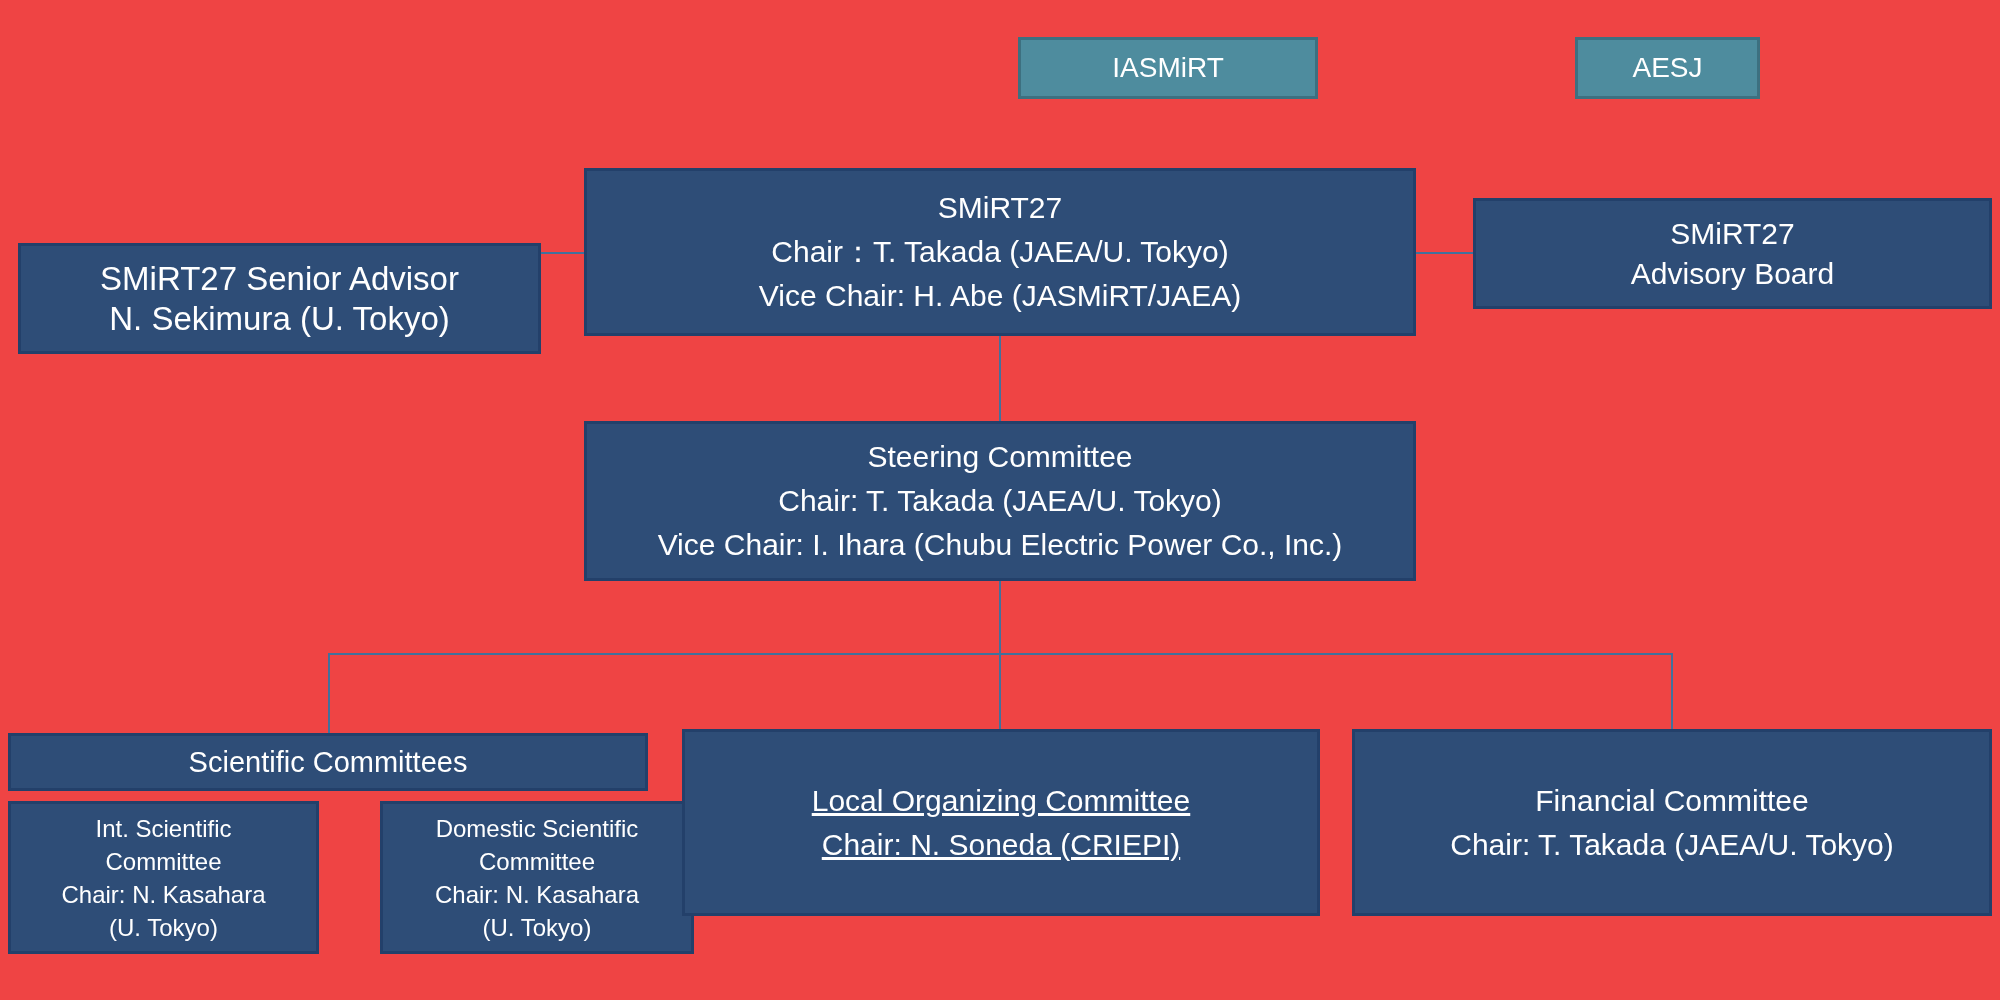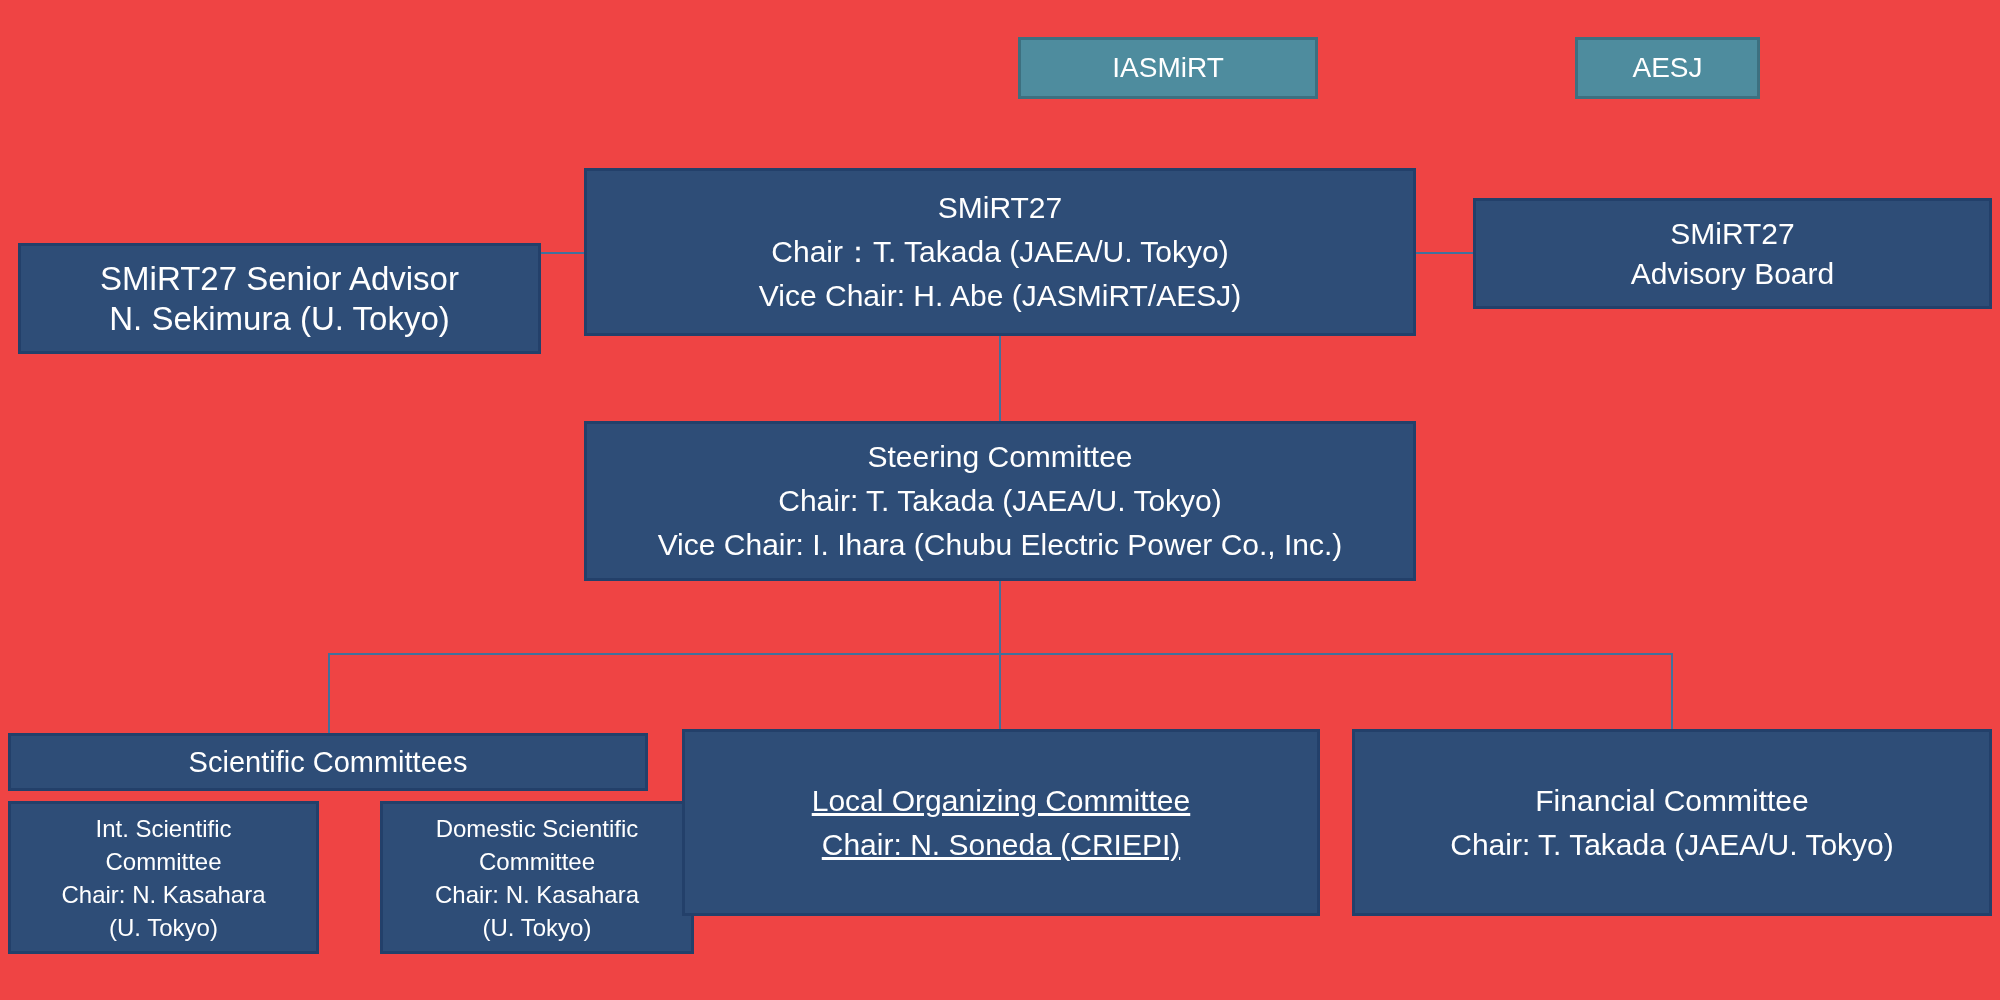--- a/index.html
+++ b/index.html
@@ -94,21 +94,21 @@
   <div class="conn conn-drop-right"></div>
 
   <div class="node node-senior">
     <span class="line">SMiRT27 Senior Advisor</span>
     <span class="line">N. Sekimura (U. Tokyo)</span>
   </div>
 
   <div class="node node-smirt27">
     <span class="line">SMiRT27</span>
     <span class="line">Chair：T. Takada (JAEA/U. Tokyo)</span>
-    <span class="line">Vice Chair: H. Abe (JASMiRT/AESJ)</span>
+    <span class="line">Vice Chair: H. Abe (JASMiRT/JAEA)</span>
   </div>
 
   <div class="node node-advisory">
     <span class="line">SMiRT27</span>
     <span class="line">Advisory Board</span>
   </div>
 
   <div class="node node-steering">
     <span class="line">Steering Committee</span>
     <span class="line">Chair: T. Takada (JAEA/U. Tokyo)</span>

